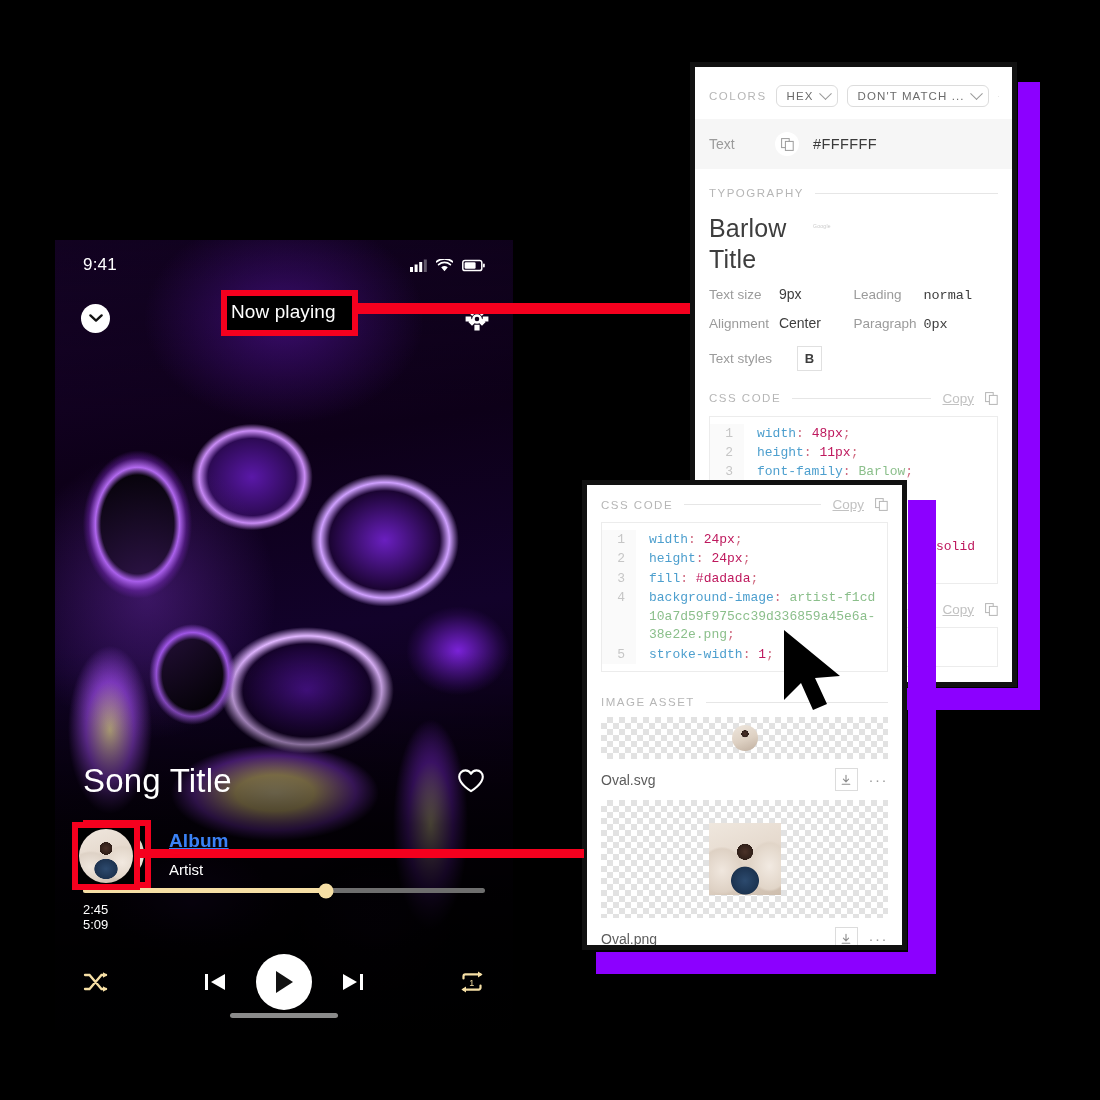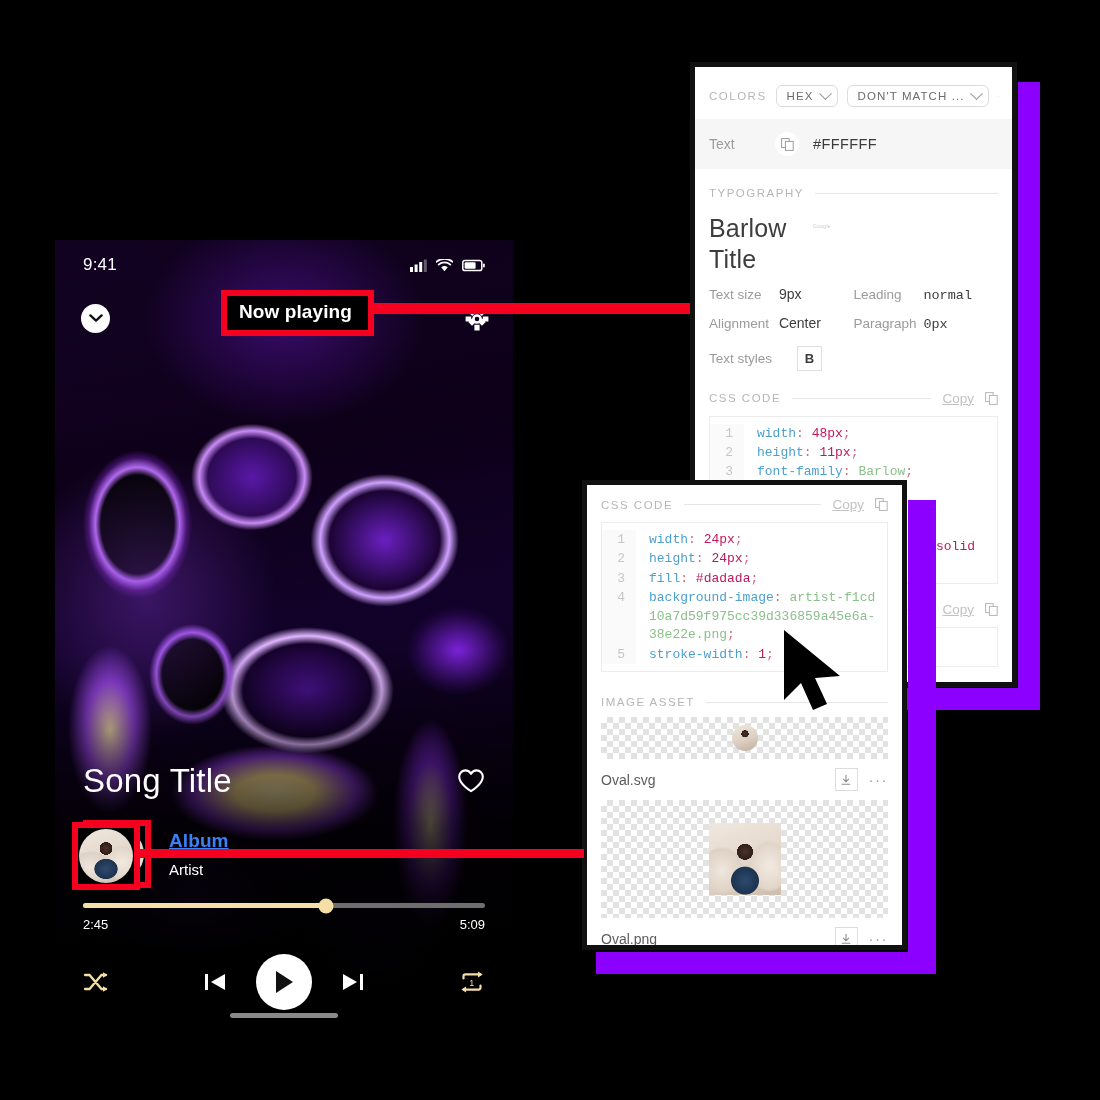--- a/index.html
+++ b/index.html
@@ -54,22 +54,21 @@
     display: flex; align-items: center; z-index: 6;
   }
   .chev {
     position: absolute; left: 26px; top: 14px;
     width: 29px; height: 29px; border-radius: 50%; background: #fff;
     display: flex; align-items: center; justify-content: center;
   }
   .nowplaying-wrap { position: absolute; left: 221px; top: 5px; z-index: 9; }
   .nowplaying {
     border: 6px solid #f5001e; background: #000;
-    padding: 5px 16px 7px 12px;
-    font-weight: bold;
+    padding: 5px 16px 7px 4px;
   }
   .nowplaying span { color: #fff; font-size: 19px; letter-spacing: .1px; }
   .gear-ic { position: absolute; right: 23px; top: 16px; z-index: 5; }
 
   .songinfo { position: absolute; left: 0; bottom: 142px; width: 100%; padding: 0 28px; z-index: 5; }
   .songtitle-row { display: flex; align-items: center; justify-content: space-between; }
   .songtitle { color: #fff; font-size: 33px; letter-spacing: .2px; }
   .albumrow { display: flex; align-items: center; margin-top: 20px; }
   .avatar-box { border: 6px solid #f5001e; padding: 0; width: 68px; height: 68px;
     display: flex; align-items: center; justify-content: center; background: #000; }
@@ -84,21 +83,21 @@
   }
   .meta { margin-left: 18px; }
   .meta .album { color: #3b82f6; font-size: 19px; font-weight: bold; letter-spacing: .1px; text-decoration: underline; }
   .meta .artist { color: #fff; font-size: 15px; margin-top: 9px; }
 
   .progress { position: absolute; left: 0; bottom: 98px; width: 100%; padding: 0 28px; z-index: 5; }
   .track { position: relative; height: 5px; border-radius: 3px; background: #6e6e6e; }
   .track-fill { position: absolute; left: 0; top: 0; height: 5px; border-radius: 3px; background: #f6dfa5; width: 60.5%; }
   .knob { position: absolute; top: 50%; left: 60.5%; transform: translate(-50%,-50%);
     width: 15px; height: 15px; border-radius: 50%; background: #f6dfa5; }
-  .times { display: flex; justify-content: space-between; margin-top: 9px; }
+  .times { display: flex; justify-content: space-between; margin-top: 9px; flex-direction: column; }
   .times span { color: #fff; font-size: 13px; }
 
   .controls { position: absolute; left: 0; bottom: 20px; width: 100%;
     display: flex; align-items: center; justify-content: space-between; padding: 0 28px; z-index: 5; }
   .ctr-mid { display: flex; align-items: center; gap: 28px; }
   .playbtn { width: 56px; height: 56px; border-radius: 50%; background: #fff;
     display: flex; align-items: center; justify-content: center; }
   .homebar { position: absolute; left: 50%; bottom: 12px; transform: translateX(-50%);
     width: 108px; height: 5px; border-radius: 3px; background: #8a8a8a; z-index: 6; }
 

